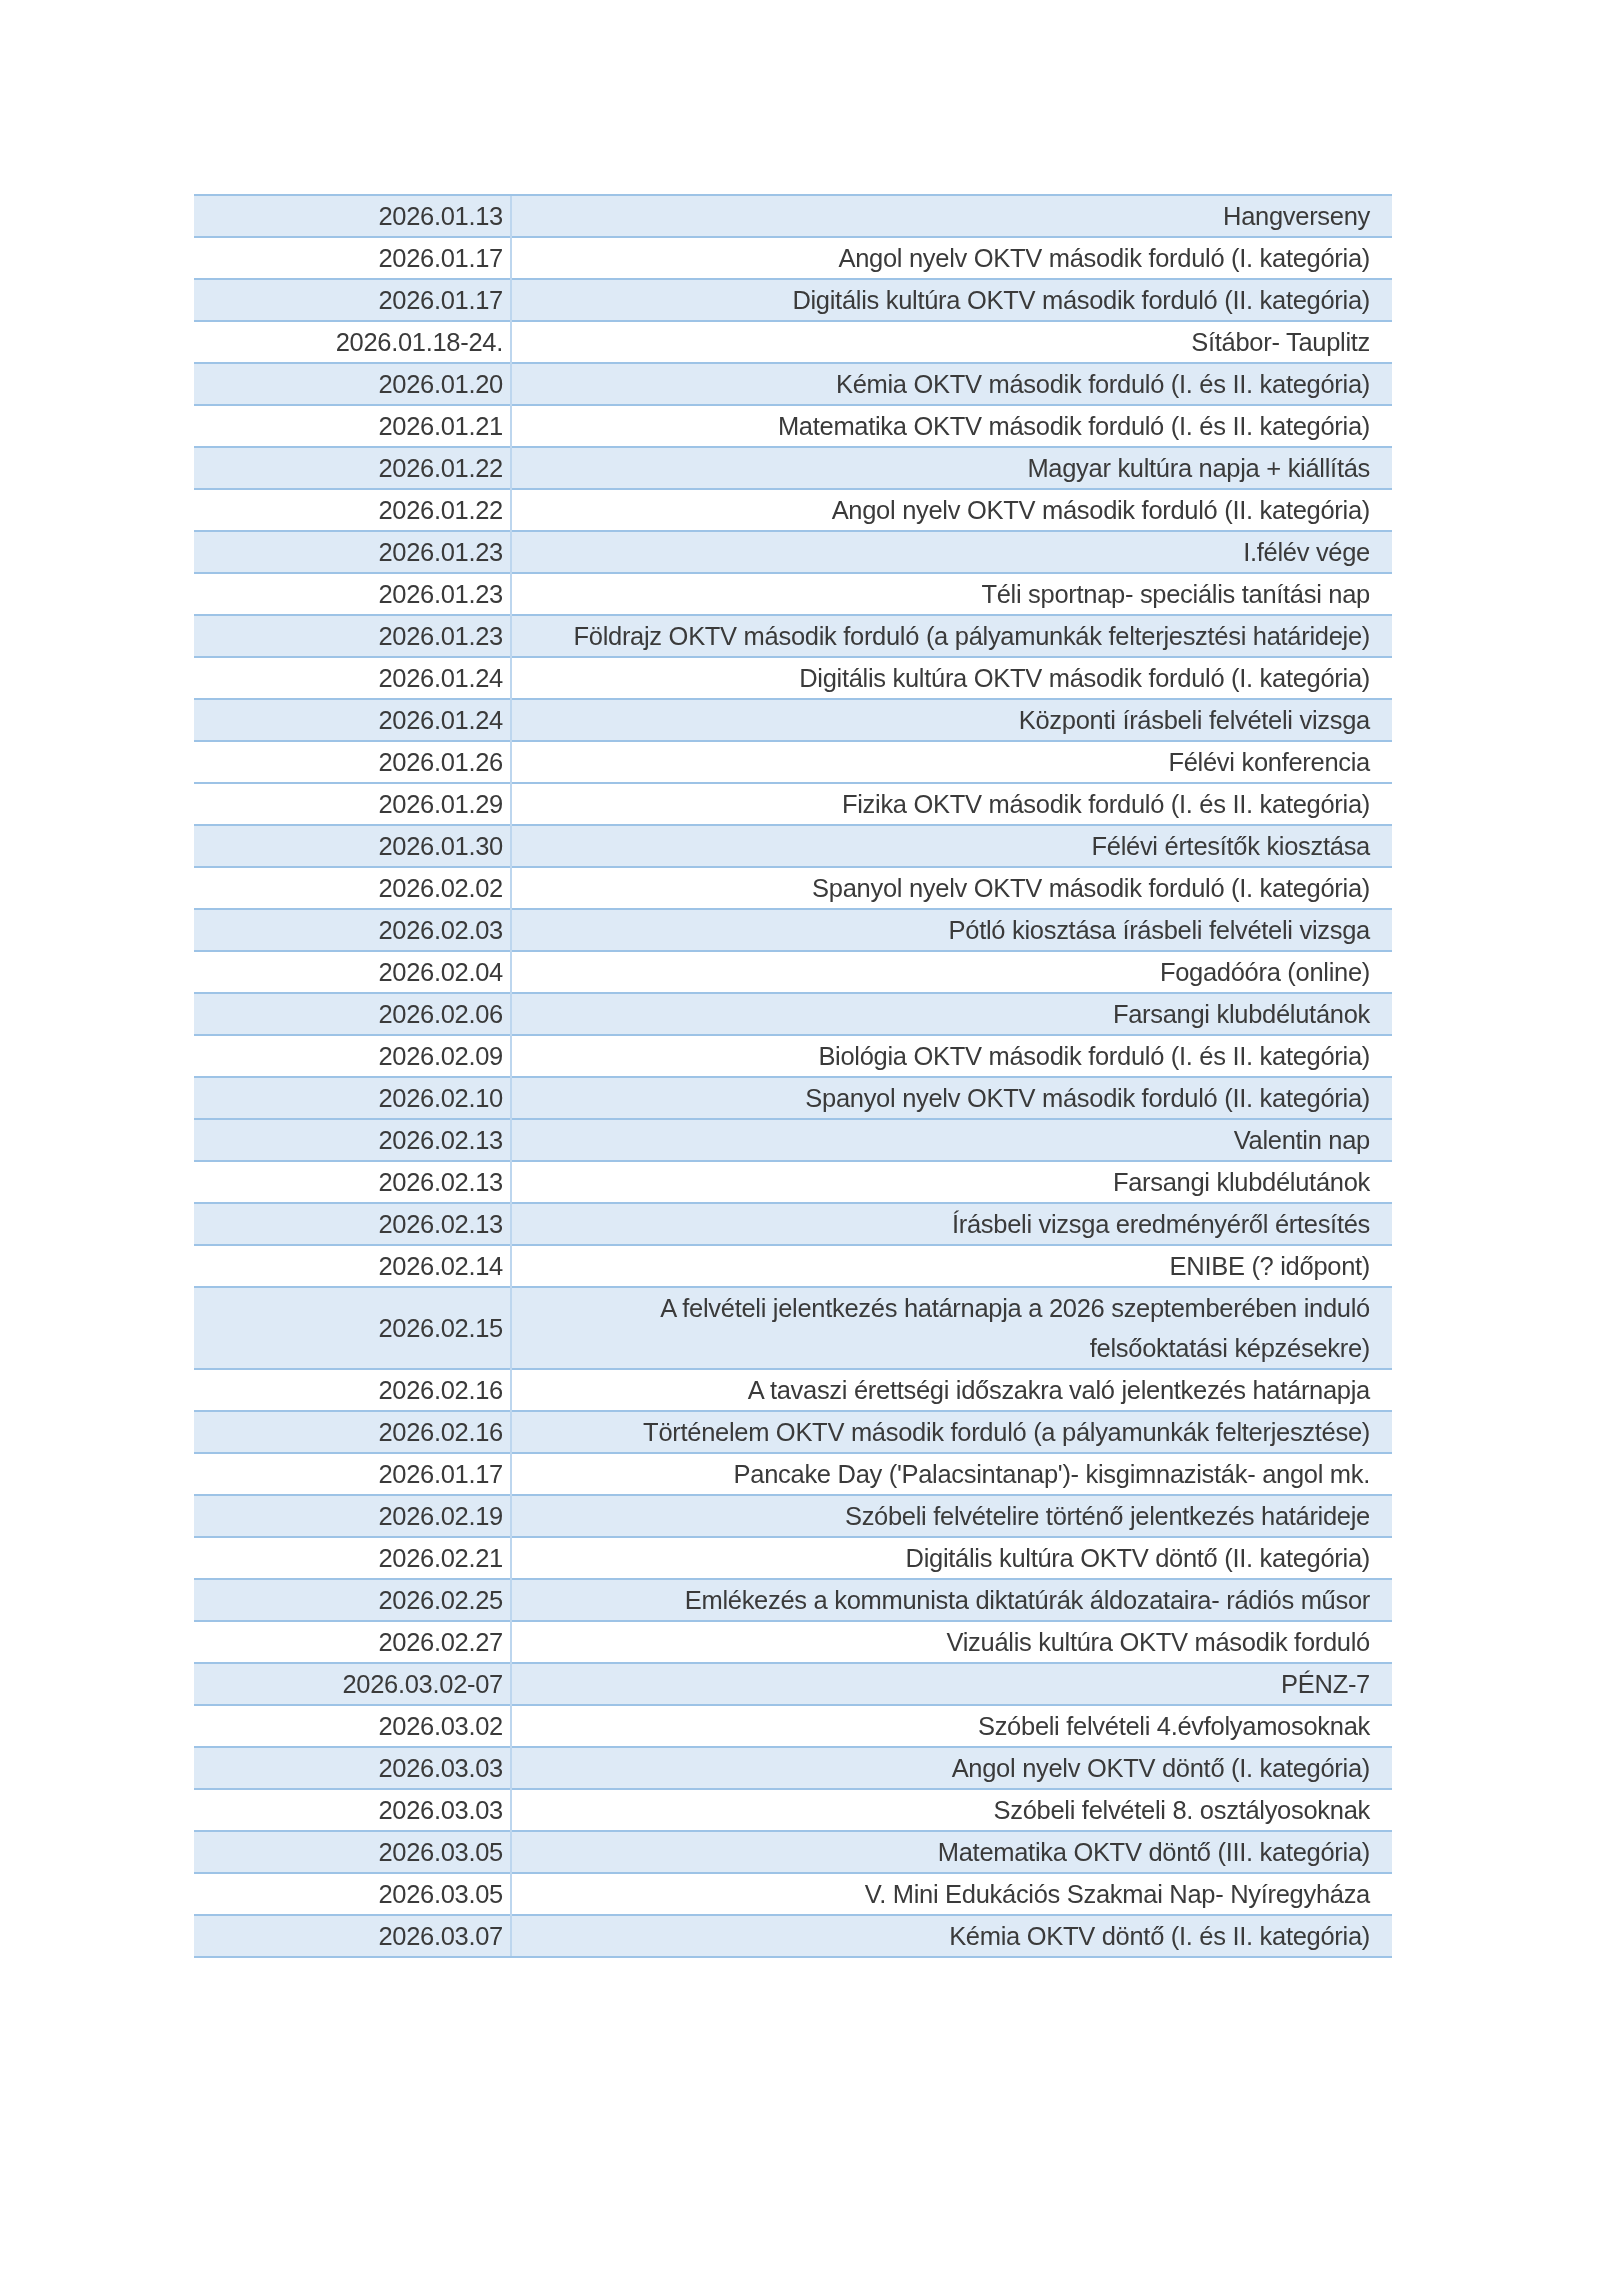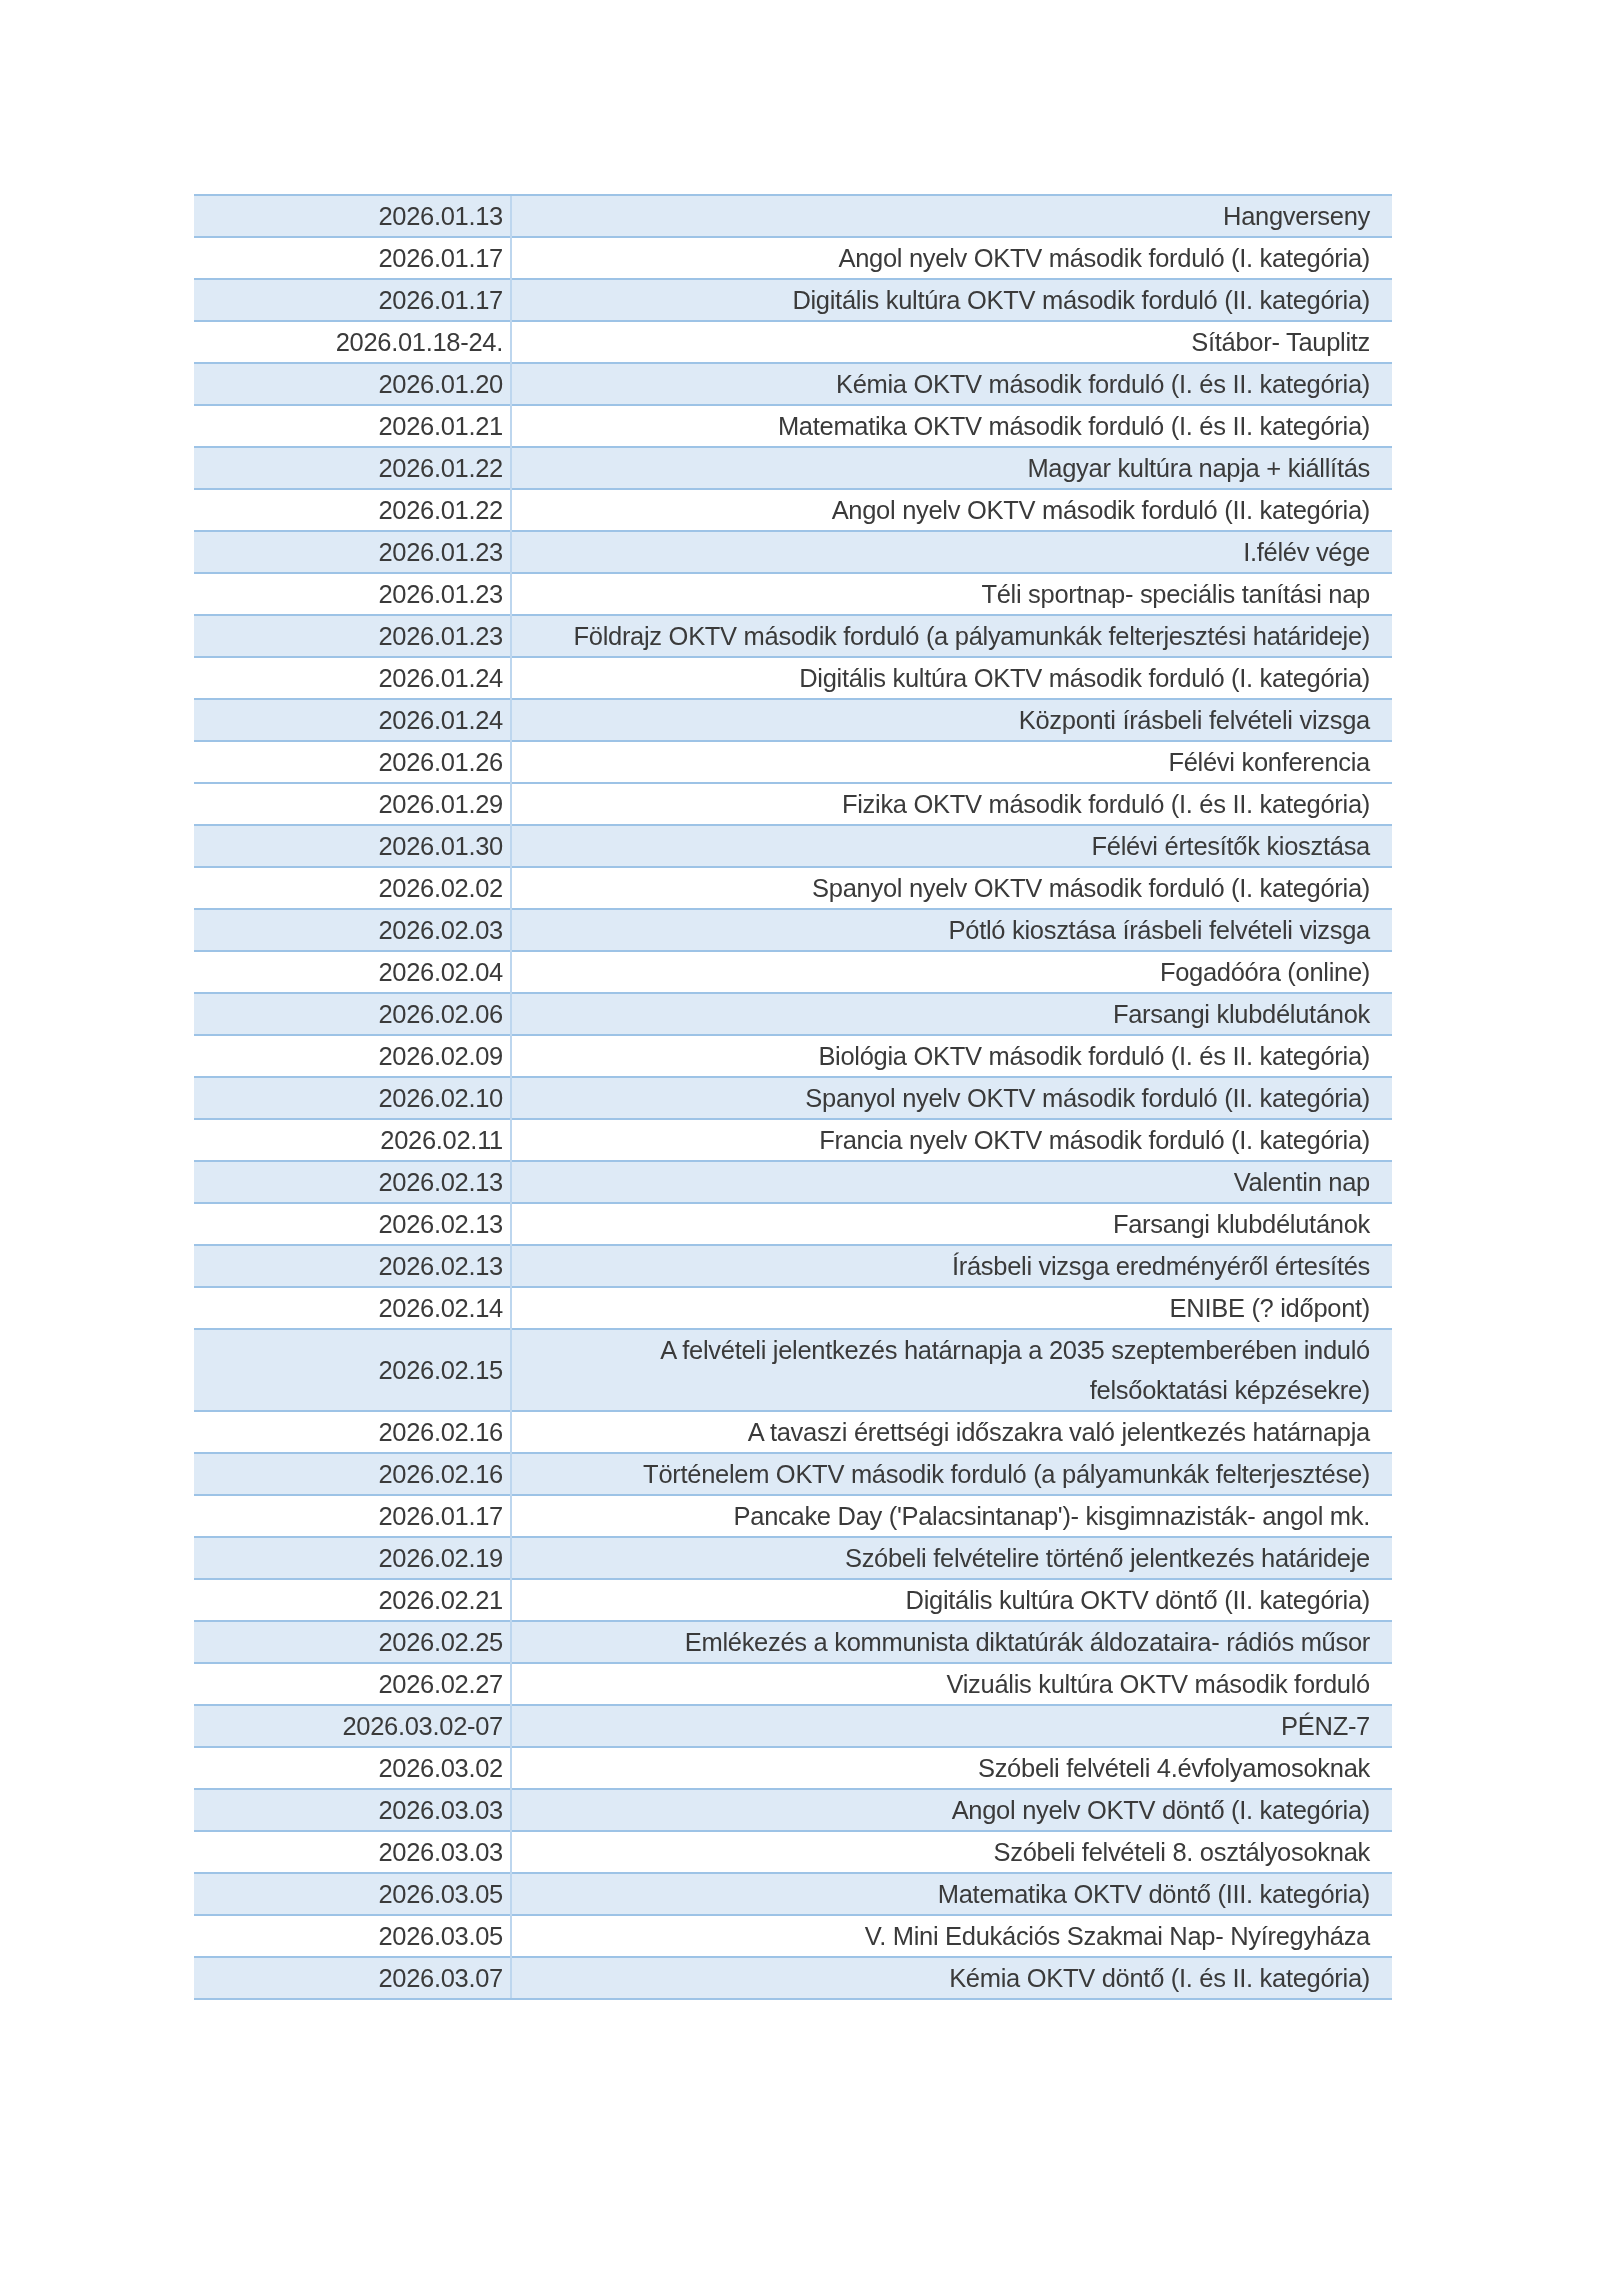--- a/index.html
+++ b/index.html
@@ -142,43 +142,39 @@
           <td class="event-cell">Farsangi klubdélutánok</td>
         </tr>
         <tr>
           <td class="date-cell">2026.02.09</td>
           <td class="event-cell">Biológia OKTV második forduló (I. és II. kategória)</td>
         </tr>
         <tr class="banded">
           <td class="date-cell">2026.02.10</td>
           <td class="event-cell">Spanyol nyelv OKTV második forduló (II. kategória)</td>
         </tr>
-        <tr>
-          <td class="date-cell">2026.02.11</td>
-          <td class="event-cell">Francia nyelv OKTV második forduló (I. kategória)</td>
-        </tr>
         <tr class="banded">
           <td class="date-cell">2026.02.13</td>
           <td class="event-cell">Valentin nap</td>
         </tr>
         <tr>
           <td class="date-cell">2026.02.13</td>
           <td class="event-cell">Farsangi klubdélutánok</td>
         </tr>
         <tr class="banded">
           <td class="date-cell">2026.02.13</td>
           <td class="event-cell">Írásbeli vizsga eredményéről értesítés</td>
         </tr>
         <tr>
           <td class="date-cell">2026.02.14</td>
           <td class="event-cell">ENIBE (? időpont)</td>
         </tr>
         <tr class="banded">
           <td class="date-cell">2026.02.15</td>
-          <td class="event-cell">A felvételi jelentkezés határnapja a 2035 szeptemberében induló felsőoktatási képzésekre)</td>
+          <td class="event-cell">A felvételi jelentkezés határnapja a 2026 szeptemberében induló felsőoktatási képzésekre)</td>
         </tr>
         <tr>
           <td class="date-cell">2026.02.16</td>
           <td class="event-cell">A tavaszi érettségi időszakra való jelentkezés határnapja</td>
         </tr>
         <tr class="banded">
           <td class="date-cell">2026.02.16</td>
           <td class="event-cell">Történelem OKTV második forduló (a pályamunkák felterjesztése)</td>
         </tr>
         <tr>

